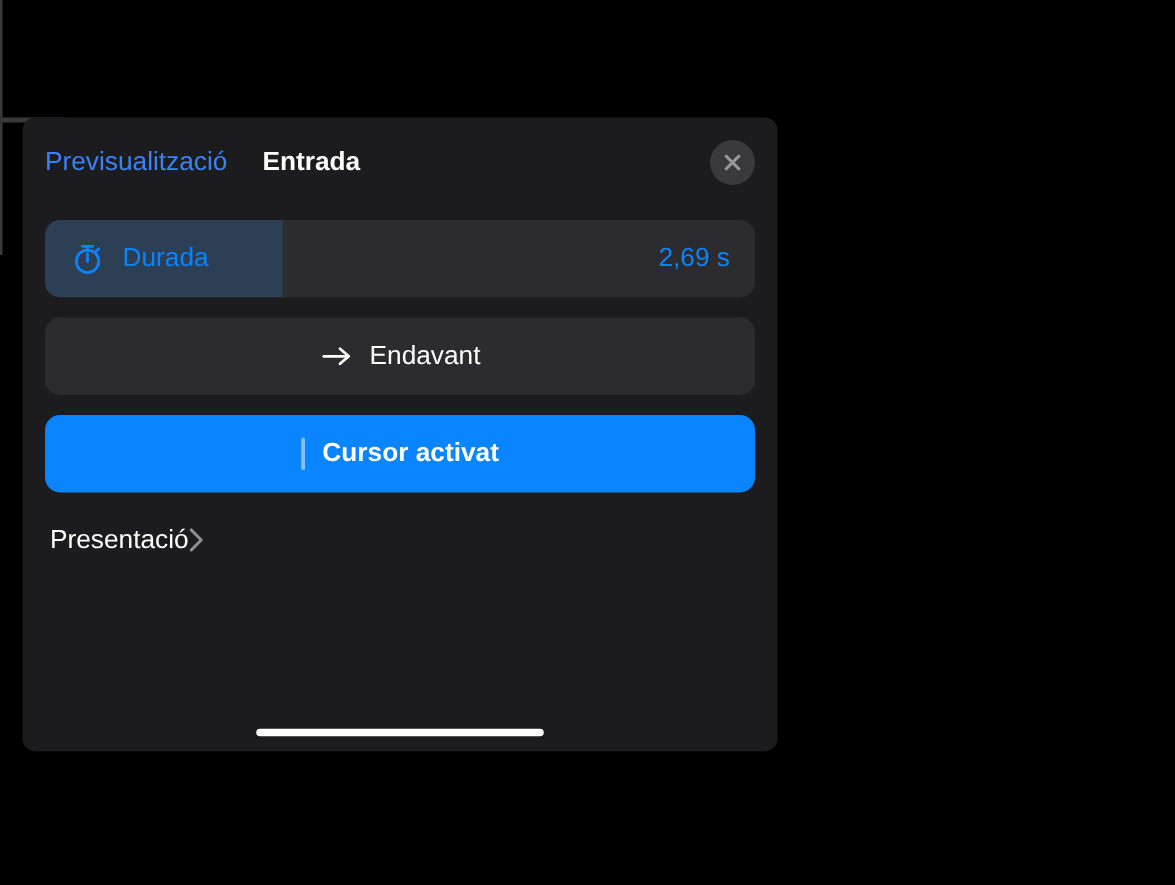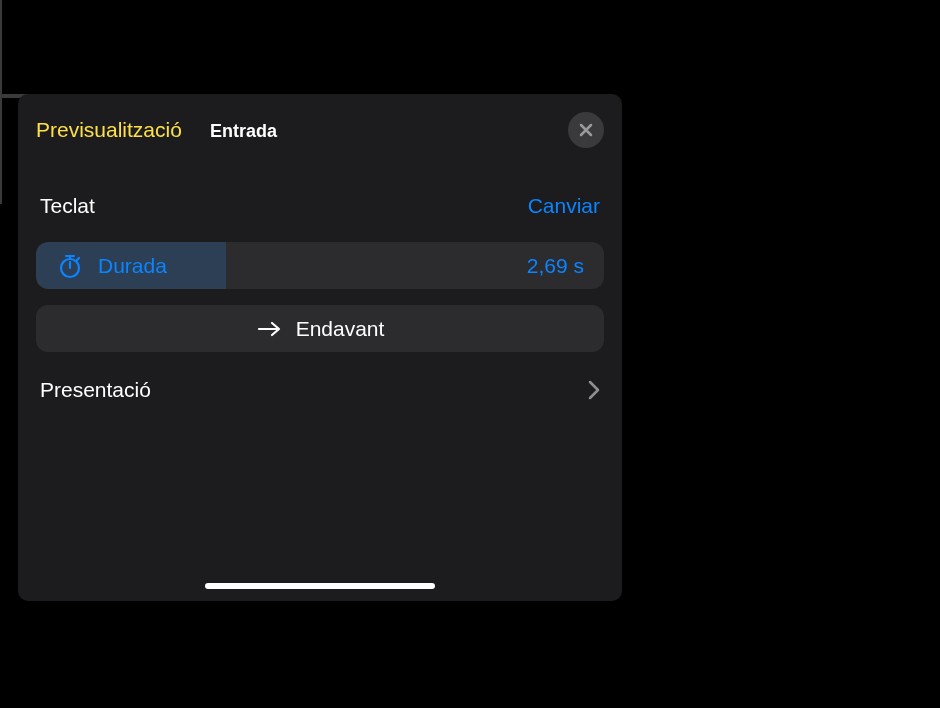--- a/index.html
+++ b/index.html
@@ -30,27 +30,27 @@
       align-items: center;
       justify-content: space-between;
       height: 44px;
     }
     .header-left {
       display: flex;
       align-items: baseline;
       gap: 28px;
     }
     .preview-link {
-      color: #fde047;
+      color: #3b82f6;
       font-size: 21px;
       font-weight: 400;
     }
     .title {
       color: #ffffff;
-      font-size: 18px;
+      font-size: 21px;
       font-weight: 600;
     }
     .close-btn {
       width: 36px;
       height: 36px;
       border-radius: 50%;
       background: #3a3a3c;
       display: flex;
       align-items: center;
       justify-content: center;
@@ -75,21 +75,21 @@
     .change-link {
       color: #0a84ff;
       font-size: 21px;
       font-weight: 400;
     }
     .rows {
       margin-top: 24px;
     }
     .row {
       border-radius: 12px;
-      height: 47px;
+      height: 62px;
       display: flex;
       align-items: center;
       padding: 0 20px;
       margin-bottom: 16px;
       position: relative;
     }
     .row-duration {
       background: #2c2c2e;
       justify-content: space-between;
       overflow: hidden;
@@ -149,21 +149,20 @@
     }
     .divider-mark {
       width: 3px;
       height: 26px;
       background: rgba(255,255,255,0.5);
       border-radius: 2px;
     }
     .footer-row {
       display: flex;
       align-items: center;
-      justify-content: space-between;
       margin-top: 26px;
       padding: 0 4px;
     }
     .footer-label {
       color: #ffffff;
       font-size: 21px;
       font-weight: 400;
     }
     .chevron {
       color: #8e8e93;
@@ -222,24 +221,20 @@
       <span class="preview-link">Previsualització</span>
       <span class="title">Entrada</span>
     </div>
     <div class="close-btn">
       <svg viewBox="0 0 16 16">
         <path d="M3 3 L13 13 M13 3 L3 13" stroke="#9a9a9e" stroke-width="2.5" stroke-linecap="round" fill="none"></path>
       </svg>
     </div>
   </div>
 
-  <div class="section-row">
-    <span class="section-label">Teclat</span>
-    <span class="change-link">Canviar</span>
-  </div>
 
   <div class="rows">
 
     <div class="row row-duration">
       <div class="duration-selected"></div>
       <div class="duration-left">
         <svg width="28" height="28" viewBox="0 0 28 28">
           <circle cx="14" cy="16" r="9" stroke="#0a84ff" stroke-width="2.2" fill="none"></circle>
           <line x1="14" y1="16" x2="14" y2="10" stroke="#0a84ff" stroke-width="2.2" stroke-linecap="round"></line>
           <line x1="10" y1="4" x2="18" y2="4" stroke="#0a84ff" stroke-width="2.2" stroke-linecap="round"></line>
@@ -252,20 +247,26 @@
     </div>
 
     <div class="row row-direction">
       <svg width="28" height="20" viewBox="0 0 28 20">
         <line x1="3" y1="10" x2="22" y2="10" stroke="#ffffff" stroke-width="2.2" stroke-linecap="round"></line>
         <path d="M16 4 L23 10 L16 16" stroke="#ffffff" stroke-width="2.2" stroke-linecap="round" stroke-linejoin="round" fill="none"></path>
       </svg>
       <span class="direction-label">Endavant</span>
     </div>
 
+    <div class="row row-cursor">
+      <div class="cursor-inner">
+        <div class="divider-mark"></div>
+        <span class="cursor-label">Cursor activat</span>
+      </div>
+    </div>
 
   </div>
 
   <div class="footer-row">
     <span class="footer-label">Presentació</span>
     <svg class="chevron" width="12" height="20" viewBox="0 0 12 20">
       <path d="M2 2 L10 10 L2 18" stroke="#8e8e93" stroke-width="2.5" stroke-linecap="round" stroke-linejoin="round" fill="none"></path>
     </svg>
   </div>
 

